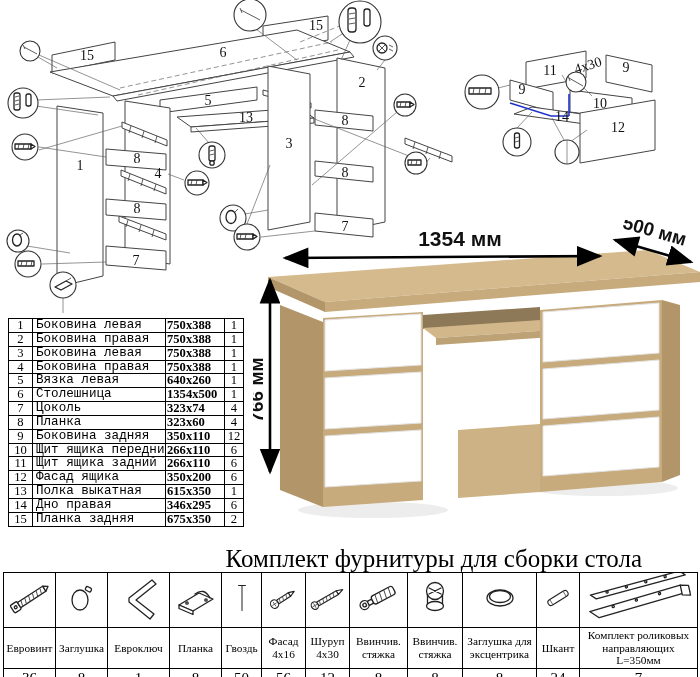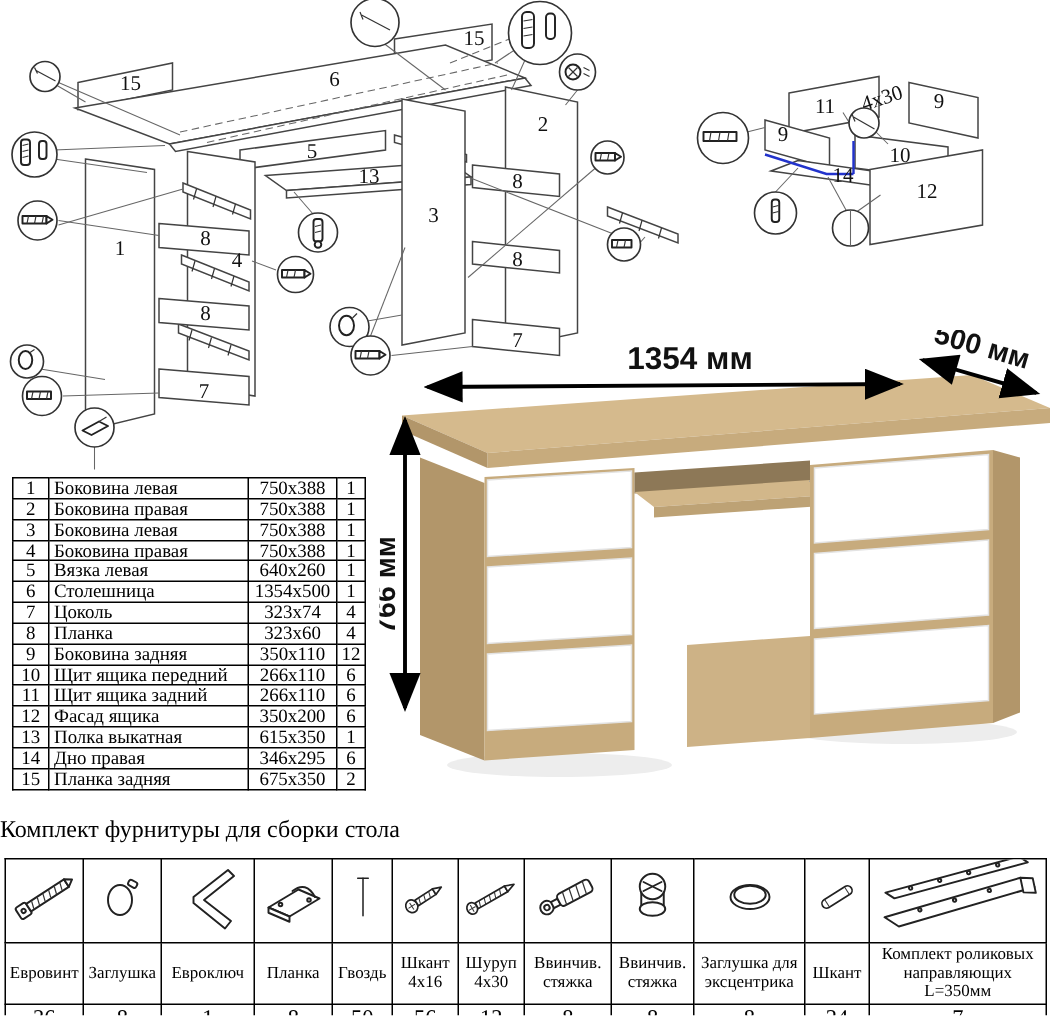--- a/index.html
+++ b/index.html
@@ -13,25 +13,25 @@
   .leader{stroke:#666;stroke-width:.7;fill:none;}
   .hatch{stroke:#333;stroke-width:.8;}
   .blue{stroke:#2233cc;stroke-width:1.6;fill:none;}
   .dim-text{font-family:"Liberation Sans",sans-serif;font-weight:bold;font-size:21px;}
   .dim-line{stroke:#000;stroke-width:2.6;}
   
   #parts-table{border-collapse:collapse;table-layout:fixed;width:224px;}
   #parts-table td{border:1.4px solid #000;font-size:12.6px;height:12.4px;
       line-height:1.02;padding:0 1px;white-space:nowrap;overflow:hidden;}
   #parts-table td.c-num{width:21px;text-align:center;}
-  #parts-table td.c-name{width:128px;padding-left:3px;}
-  #parts-table td.c-size{width:56px;text-align:center;}
+  #parts-table td.c-name{width:128px;padding-left:3px;font-family:Liberation Mono, monospace;}
+  #parts-table td.c-size{width:56px;font-weight:bold;}
   #parts-table td.c-qty{width:16px;text-align:center;}
   
-  #hw-title{width:642px;text-align:left;font-size:16px;}
+  #hw-title{width:642px;text-align:right;font-size:25px;}
   #hw-table{border-collapse:collapse;table-layout:fixed;width:694px;}
   #hw-table td{border:1.5px solid #000;text-align:center;vertical-align:middle;padding:0;}
   #hw-table tr.r-icon td{height:52px;}
   #hw-table tr.r-name td{font-size:11.3px;line-height:1.12;height:28px;padding:1px 1px;}
   #hw-table tr.r-qty td{font-size:15px;height:19px;}
   .ic{stroke:#222;stroke-width:1.3;fill:none;stroke-linecap:round;stroke-linejoin:round;}
   .icf{fill:#fff;stroke:#222;stroke-width:1.3;stroke-linejoin:round;}
 </style>
 </head>
 <body>
@@ -567,21 +567,21 @@
         <polygon class="icf" points="98,21 106,23 106,33 98,31"></polygon>
               </g>
             </svg></td>
     </tr>
     <tr class="r-name">
       <td>Евровинт</td>
       <td>Заглушка</td>
       <td>Евроключ</td>
       <td>Планка</td>
       <td>Гвоздь</td>
-      <td>Шкант 4x16</td>
+      <td>Фасад 4x16</td>
       <td>Шуруп 4x30</td>
       <td>Ввинчив. стяжка</td>
       <td>Ввинчив. стяжка</td>
       <td>Заглушка для эксцентрика</td>
       <td>Шкант</td>
       <td>Комплект роликовых направляющих L=350мм</td>
     </tr>
     <tr class="r-qty">
       <td>36</td>
       <td>8</td>

